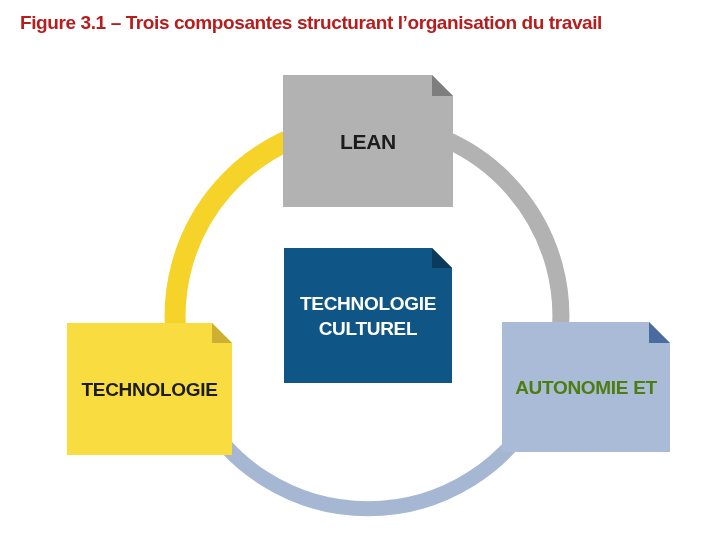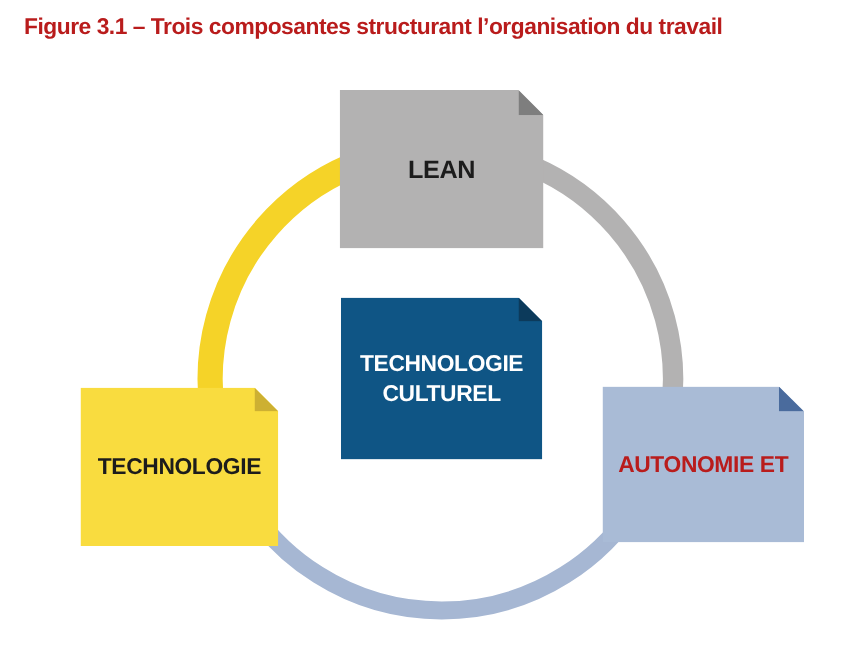--- a/index.html
+++ b/index.html
@@ -73,18 +73,18 @@
     <div class="node-bg cut-corner-20" style="background: rgb(249, 220, 63);"></div>
     <div class="fold fold-20" style="background: rgb(205, 176, 50);"></div>
     <div class="node-label label-md" style="color: rgb(28, 28, 28);">
       <span class="line">TECHNOLOGIE</span>
     </div>
   </div>
 
   <div class="node" style="left:502px;top:322px;width:168px;height:130px;">
     <div class="node-bg cut-corner-21" style="background: rgb(169, 187, 214);"></div>
     <div class="fold fold-21" style="background: rgb(74, 107, 157);"></div>
-    <div class="node-label label-md" style="color: #b91c1c;">
+    <div class="node-label label-md" style="color: #4d7c0f;">
       <span class="line">AUTONOMIE ET</span>
     </div>
   </div>
 
 </div>
 
 </body></html>

